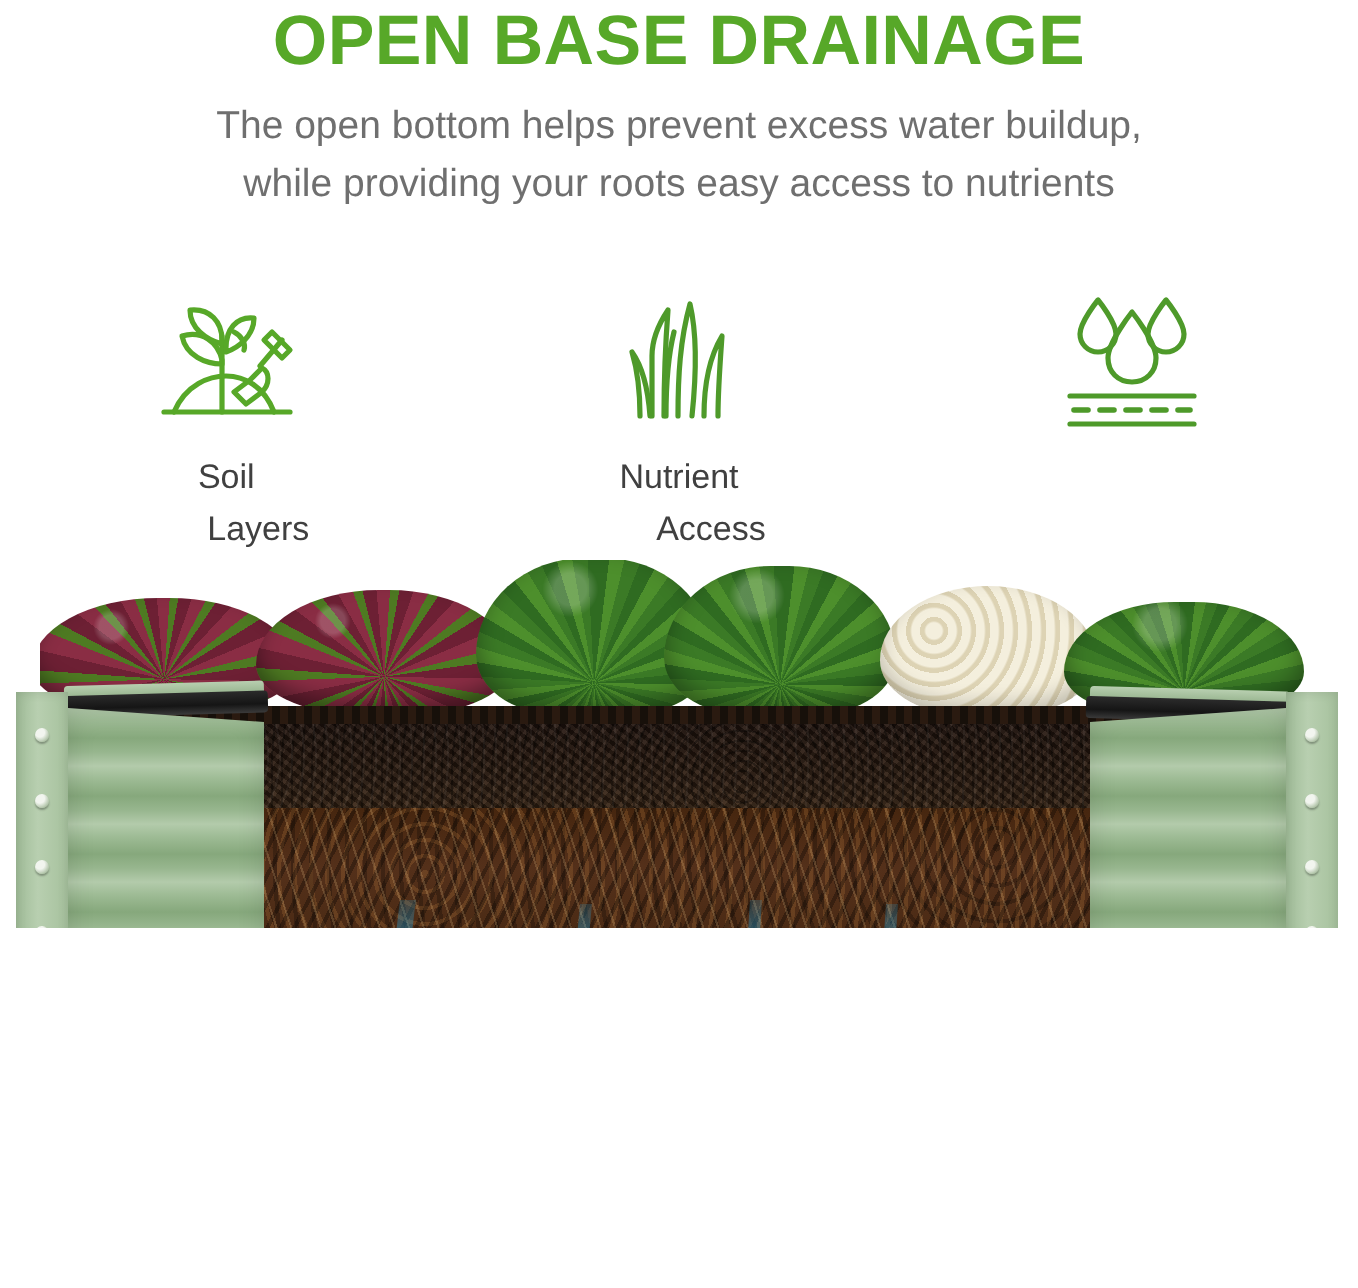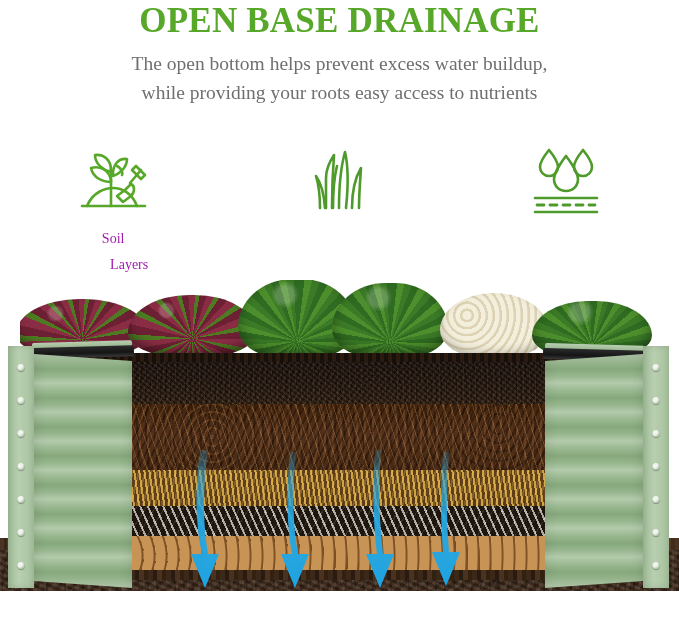--- a/index.html
+++ b/index.html
@@ -1,41 +1,41 @@
 <!DOCTYPE html>
 <html><head>
 <meta charset="utf-8">
 <style>
   html,body{margin:0;padding:0;}
   body{
     width:679px;height:644px;background:#ffffff;overflow:hidden;
     font-family:"Liberation Sans", sans-serif;
     -webkit-font-smoothing:antialiased;
   }
-  .page{position:relative;width:679px;height:591px;overflow:hidden;background:#fff;font-family:Liberation Serif, serif;}
+  .page{position:relative;width:679px;height:464px;overflow:hidden;background:#fff;}
 
   
   .header{position:absolute;top:0;left:0;width:679px;text-align:center;}
   .title{
     margin:0;padding-top:2px;
     font-size:35px;line-height:38px;font-weight:bold;letter-spacing:.2px;
     color:#57a828;text-transform:uppercase;
   }
   .subtitle{
     margin:9px auto 16px;width:600px;
     font-size:19.5px;line-height:29px;font-weight:300;color:#6f6f6f;
   }
   .subtitle .l2{display:block;text-align:center;}
 
   
   .features{position:absolute;top:136px;left:0;width:679px;display:flex;}
   .feature{flex:1;display:flex;flex-direction:column;align-items:center;}
   .feature .ico{height:78px;display:flex;align-items:flex-end;justify-content:center;}
-  .feature .cap{margin-top:12px;text-align:center;font-size:14px;line-height:26px;
-    font-weight:300;color:#a21caf;}
+  .feature .cap{margin-top:12px;text-align:center;font-size:17px;line-height:26px;
+    font-weight:300;color:#404040;}
   .feature .cap .l2{display:block;margin-left:32px;}
 
   
   .scene{position:absolute;left:0;top:280px;width:679px;height:364px;overflow:hidden;}
 
   
   .ground{
     position:absolute;left:0;bottom:0;width:679px;height:100px;
     background:
       radial-gradient(circle at 8% 30%, rgba(255,255,255,.07) 0 2px, transparent 3px),
@@ -231,20 +231,24 @@
     <div class="feature">
       <div class="ico">
         <svg width="80" height="72" viewBox="0 0 80 72" fill="none" stroke="#4e9a2a" stroke-width="2.6" stroke-linecap="round" stroke-linejoin="round">
           <path d="M27 66 V36 C27 27 31 19 35 13 C34 26 33 40 33 66"></path>
           <path d="M40 66 C40 46 41 28 46 10 C50 27 49 47 47 66"></path>
           <path d="M53 66 C53 48 56 36 62 26 C61 40 60 53 60 66"></path>
           <path d="M21 66 C21 53 20 44 17 34 C22 41 25 52 26 66"></path>
           <path d="M34 66 C34 50 35 36 38 24"></path>
         </svg>
       </div>
+      <div class="cap">
+        <span>Nutrient</span>
+        <span class="l2">Access</span>
+      </div>
     </div>
 
     <div class="feature">
       <div class="ico">
         <svg width="86" height="72" viewBox="0 0 86 72" fill="none" stroke="#4e9a2a" stroke-width="2.6" stroke-linecap="round" stroke-linejoin="round">
           <path d="M26 8 C26 8 17 19 17 25 C17 30 21 34 26 34 C31 34 35 30 35 25 C35 19 26 8 26 8 Z"></path>
           <path d="M60 8 C60 8 51 19 51 25 C51 30 55 34 60 34 C65 34 69 30 69 25 C69 19 60 8 60 8 Z"></path>
           <path d="M43 14 C43 14 31 29 31 37 C31 44 36 49 43 49 C50 49 55 44 55 37 C55 29 43 14 43 14 Z"></path>
           <path d="M12 56 H74"></path>
           <path d="M12 70 H74"></path>

